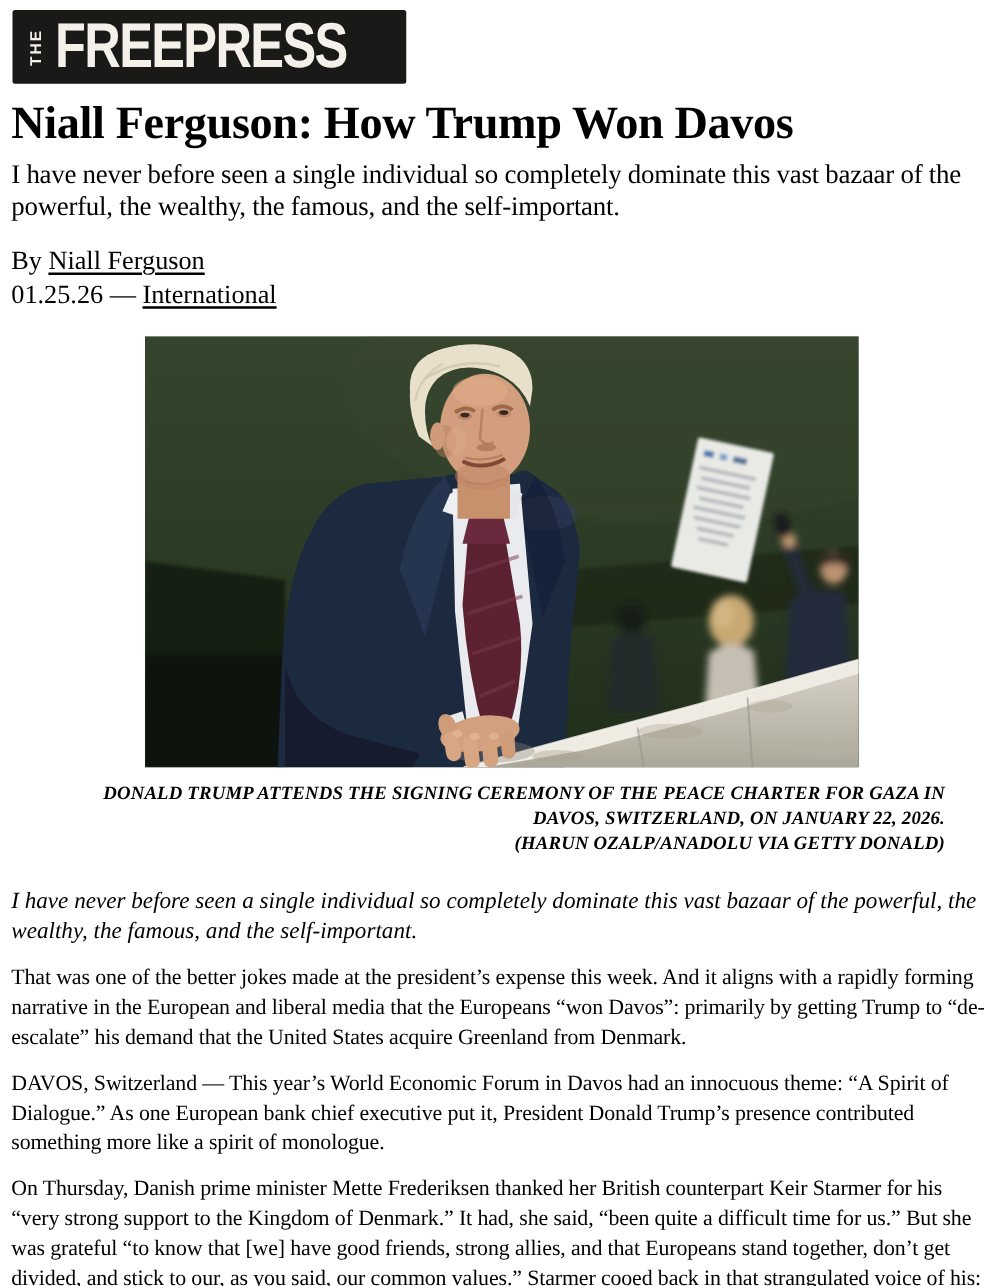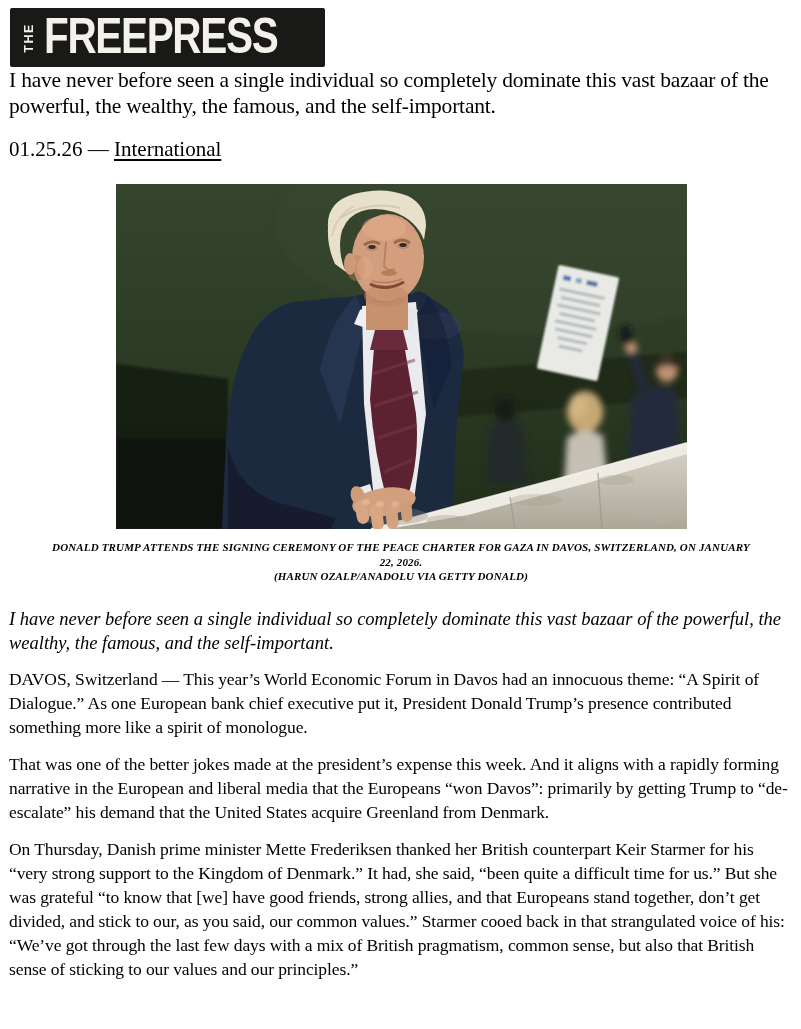--- a/index.html
+++ b/index.html
@@ -15,40 +15,45 @@
   
   h1.headline{font-size:37px;line-height:1.05;font-weight:700;letter-spacing:-.3px;margin:13px 0 7px;}
   .dek{font-size:21.5px;line-height:1.22;letter-spacing:-.2px;margin:0 0 17px;max-width:792px;}
   .byline,.dateline{font-size:21px;line-height:1.25;}
   .byline a,.dateline a{color:#000;text-decoration:underline;text-decoration-thickness:1.5px;text-underline-offset:3px;cursor:pointer;}
 
   
   figure{margin:21px 0 0;padding:0;}
   .photo-wrap{width:571px;height:345px;margin:0 auto;overflow:hidden;}
   .photo-wrap svg{display:block;}
-  figcaption{font-style:italic;font-weight:600;font-size:11px;letter-spacing:.15px;line-height:1.35;text-align:center;max-width:710px;margin:11px auto 0;}
+  figcaption{font-style:italic;font-weight:600;font-size:15px;letter-spacing:.15px;line-height:1.35;text-align:right;max-width:710px;margin:11px auto 0;}
 
   
   .lede{font-style:italic;font-size:18.5px;line-height:1.3;margin:23px 0 13px;max-width:795px;}
   .para{font-size:17.5px;line-height:1.37;letter-spacing:-.1px;margin:0 0 13px;max-width:795px;}
 </style>
 </head>
 <body>
 
 <div class="page">
 
   <a class="logo">
     <span class="logo-the-wrap">
         <span class="logo-the">THE</span>
       </span>
     <span class="logo-main">FREEPRESS</span>
   </a>
 
+  <h1 class="headline">Niall Ferguson: How Trump Won Davos</h1>
   <p class="dek">I have never before seen a single individual so completely dominate this vast bazaar of the powerful, the wealthy, the famous, and the self-important.</p>
 
+  <div class="byline">
+    <span>By</span>
+    <a>Niall Ferguson</a>
+  </div>
   <div class="dateline">
     <span>01.25.26</span>
     <span>—</span>
     <a>International</a>
   </div>
 
   <figure>
     <div class="photo-wrap">
       <svg width="571" height="345" viewBox="0 0 571 345" xmlns="http://www.w3.org/2000/svg">
         <defs>
@@ -179,18 +184,18 @@
         </g>
       </svg>
     </div>
     <figcaption>
       <div>DONALD TRUMP ATTENDS THE SIGNING CEREMONY OF THE PEACE CHARTER FOR GAZA IN DAVOS, SWITZERLAND, ON JANUARY 22, 2026.</div>
       <div>(HARUN OZALP/ANADOLU VIA GETTY DONALD)</div>
     </figcaption>
   </figure>
 
   <p class="lede">I have never before seen a single individual so completely dominate this vast bazaar of the powerful, the wealthy, the famous, and the self-important.</p>
+  <p class="para">That was one of the better jokes made at the president’s expense this week. And it aligns with a rapidly forming narrative in the European and liberal media that the Europeans “won Davos”: primarily by getting Trump to “de-escalate” his demand that the United States acquire Greenland from Denmark.</p>
   <p class="para">DAVOS, Switzerland — This year’s World Economic Forum in Davos had an innocuous theme: “A Spirit of Dialogue.” As one European bank chief executive put it, President Donald Trump’s presence contributed something more like a spirit of monologue.</p>
-  <p class="para">That was one of the better jokes made at the president’s expense this week. And it aligns with a rapidly forming narrative in the European and liberal media that the Europeans “won Davos”: primarily by getting Trump to “de-escalate” his demand that the United States acquire Greenland from Denmark.</p>
   <p class="para">On Thursday, Danish prime minister Mette Frederiksen thanked her British counterpart Keir Starmer for his “very strong support to the Kingdom of Denmark.” It had, she said, “been quite a difficult time for us.” But she was grateful “to know that [we] have good friends, strong allies, and that Europeans stand together, don’t get divided, and stick to our, as you said, our common values.” Starmer cooed back in that strangulated voice of his: “We’ve got through the last few days with a mix of British pragmatism, common sense, but also that British sense of sticking to our values and our principles.”</p>
   
 
 </div>
 
 </body></html>

